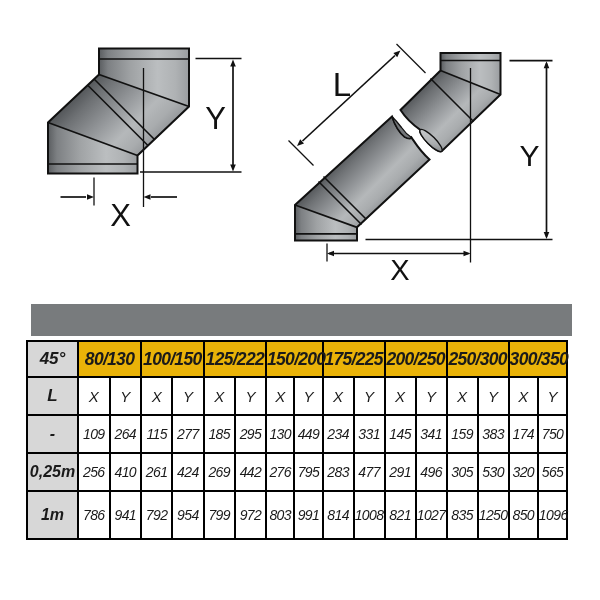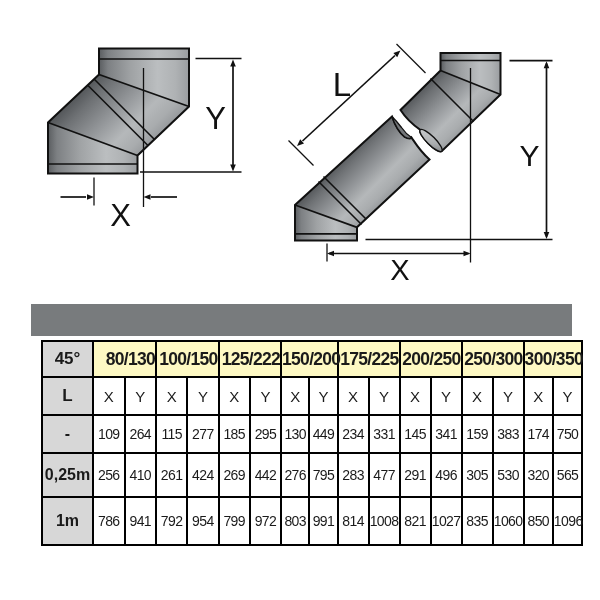--- a/index.html
+++ b/index.html
@@ -2,25 +2,25 @@
 <html><head>
 <meta charset="utf-8">
 <style>
   html,body{margin:0;padding:0;}
   body{width:600px;height:600px;position:relative;background:#ffffff;
        font-family:"Liberation Sans", sans-serif;}
   #diagrams{position:absolute;left:0;top:0;}
   .dimtext{font-family:"Liberation Sans", sans-serif;fill:#111;}
   
   #graybar{position:absolute;left:31px;top:304px;width:541px;height:32px;background:#787b7d;}
-  #tbl{position:absolute;left:41px;top:340px;width:540px;border-collapse:collapse;table-layout:fixed;}
+  #tbl{position:absolute;left:26px;top:340px;width:540px;border-collapse:collapse;table-layout:fixed;font-style:italic;}
   #tbl td{border:2px solid #000;text-align:center;vertical-align:middle;padding:0;
           font-family:"Liberation Sans", sans-serif;color:#1a1a1a;}
   #tbl td.lab{background:#d7d7d7;font-weight:bold;font-size:16px;}
-  #tbl td.hdr{font-size:17.5px;font-weight:bold;background:#fef9c3;letter-spacing:-0.7px;text-align:right;}
+  #tbl td.hdr{font-size:17.5px;font-weight:bold;background:#eab308;letter-spacing:-0.7px;}
   #tbl td.xy{font-size:15px;background:#fff;}
   #tbl td.num{font-size:14px;background:#fff;letter-spacing:-0.6px;}
 </style>
 </head>
 <body>
 <svg id="diagrams" width="600" height="300" viewBox="0 0 600 300">
 <defs>
   <linearGradient id="gV1" gradientUnits="userSpaceOnUse" x1="99" y1="0" x2="189" y2="0">
     <stop offset="0" stop-color="#5a5d60"></stop>
         <stop offset="0.10" stop-color="#7d8083"></stop>
@@ -270,21 +270,21 @@
         <td class="num">449</td>
 <td class="num">234</td>
         <td class="num">331</td>
         <td class="num">145</td>
         <td class="num">341</td>
 <td class="num">159</td>
         <td class="num">383</td>
         <td class="num">174</td>
         <td class="num">750</td>
 </tr>
-<tr style="height:44px">
+<tr style="height:38px">
 <td class="lab">0,25m</td>
 <td class="num">256</td>
         <td class="num">410</td>
         <td class="num">261</td>
         <td class="num">424</td>
 <td class="num">269</td>
         <td class="num">442</td>
         <td class="num">276</td>
         <td class="num">795</td>
 <td class="num">283</td>
@@ -304,18 +304,18 @@
         <td class="num">954</td>
 <td class="num">799</td>
         <td class="num">972</td>
         <td class="num">803</td>
         <td class="num">991</td>
 <td class="num">814</td>
         <td class="num">1008</td>
         <td class="num">821</td>
         <td class="num">1027</td>
 <td class="num">835</td>
-        <td class="num">1060</td>
+        <td class="num">1250</td>
         <td class="num">850</td>
         <td class="num">1096</td>
 </tr>
 </tbody>
   </table>
 
 </body></html>

